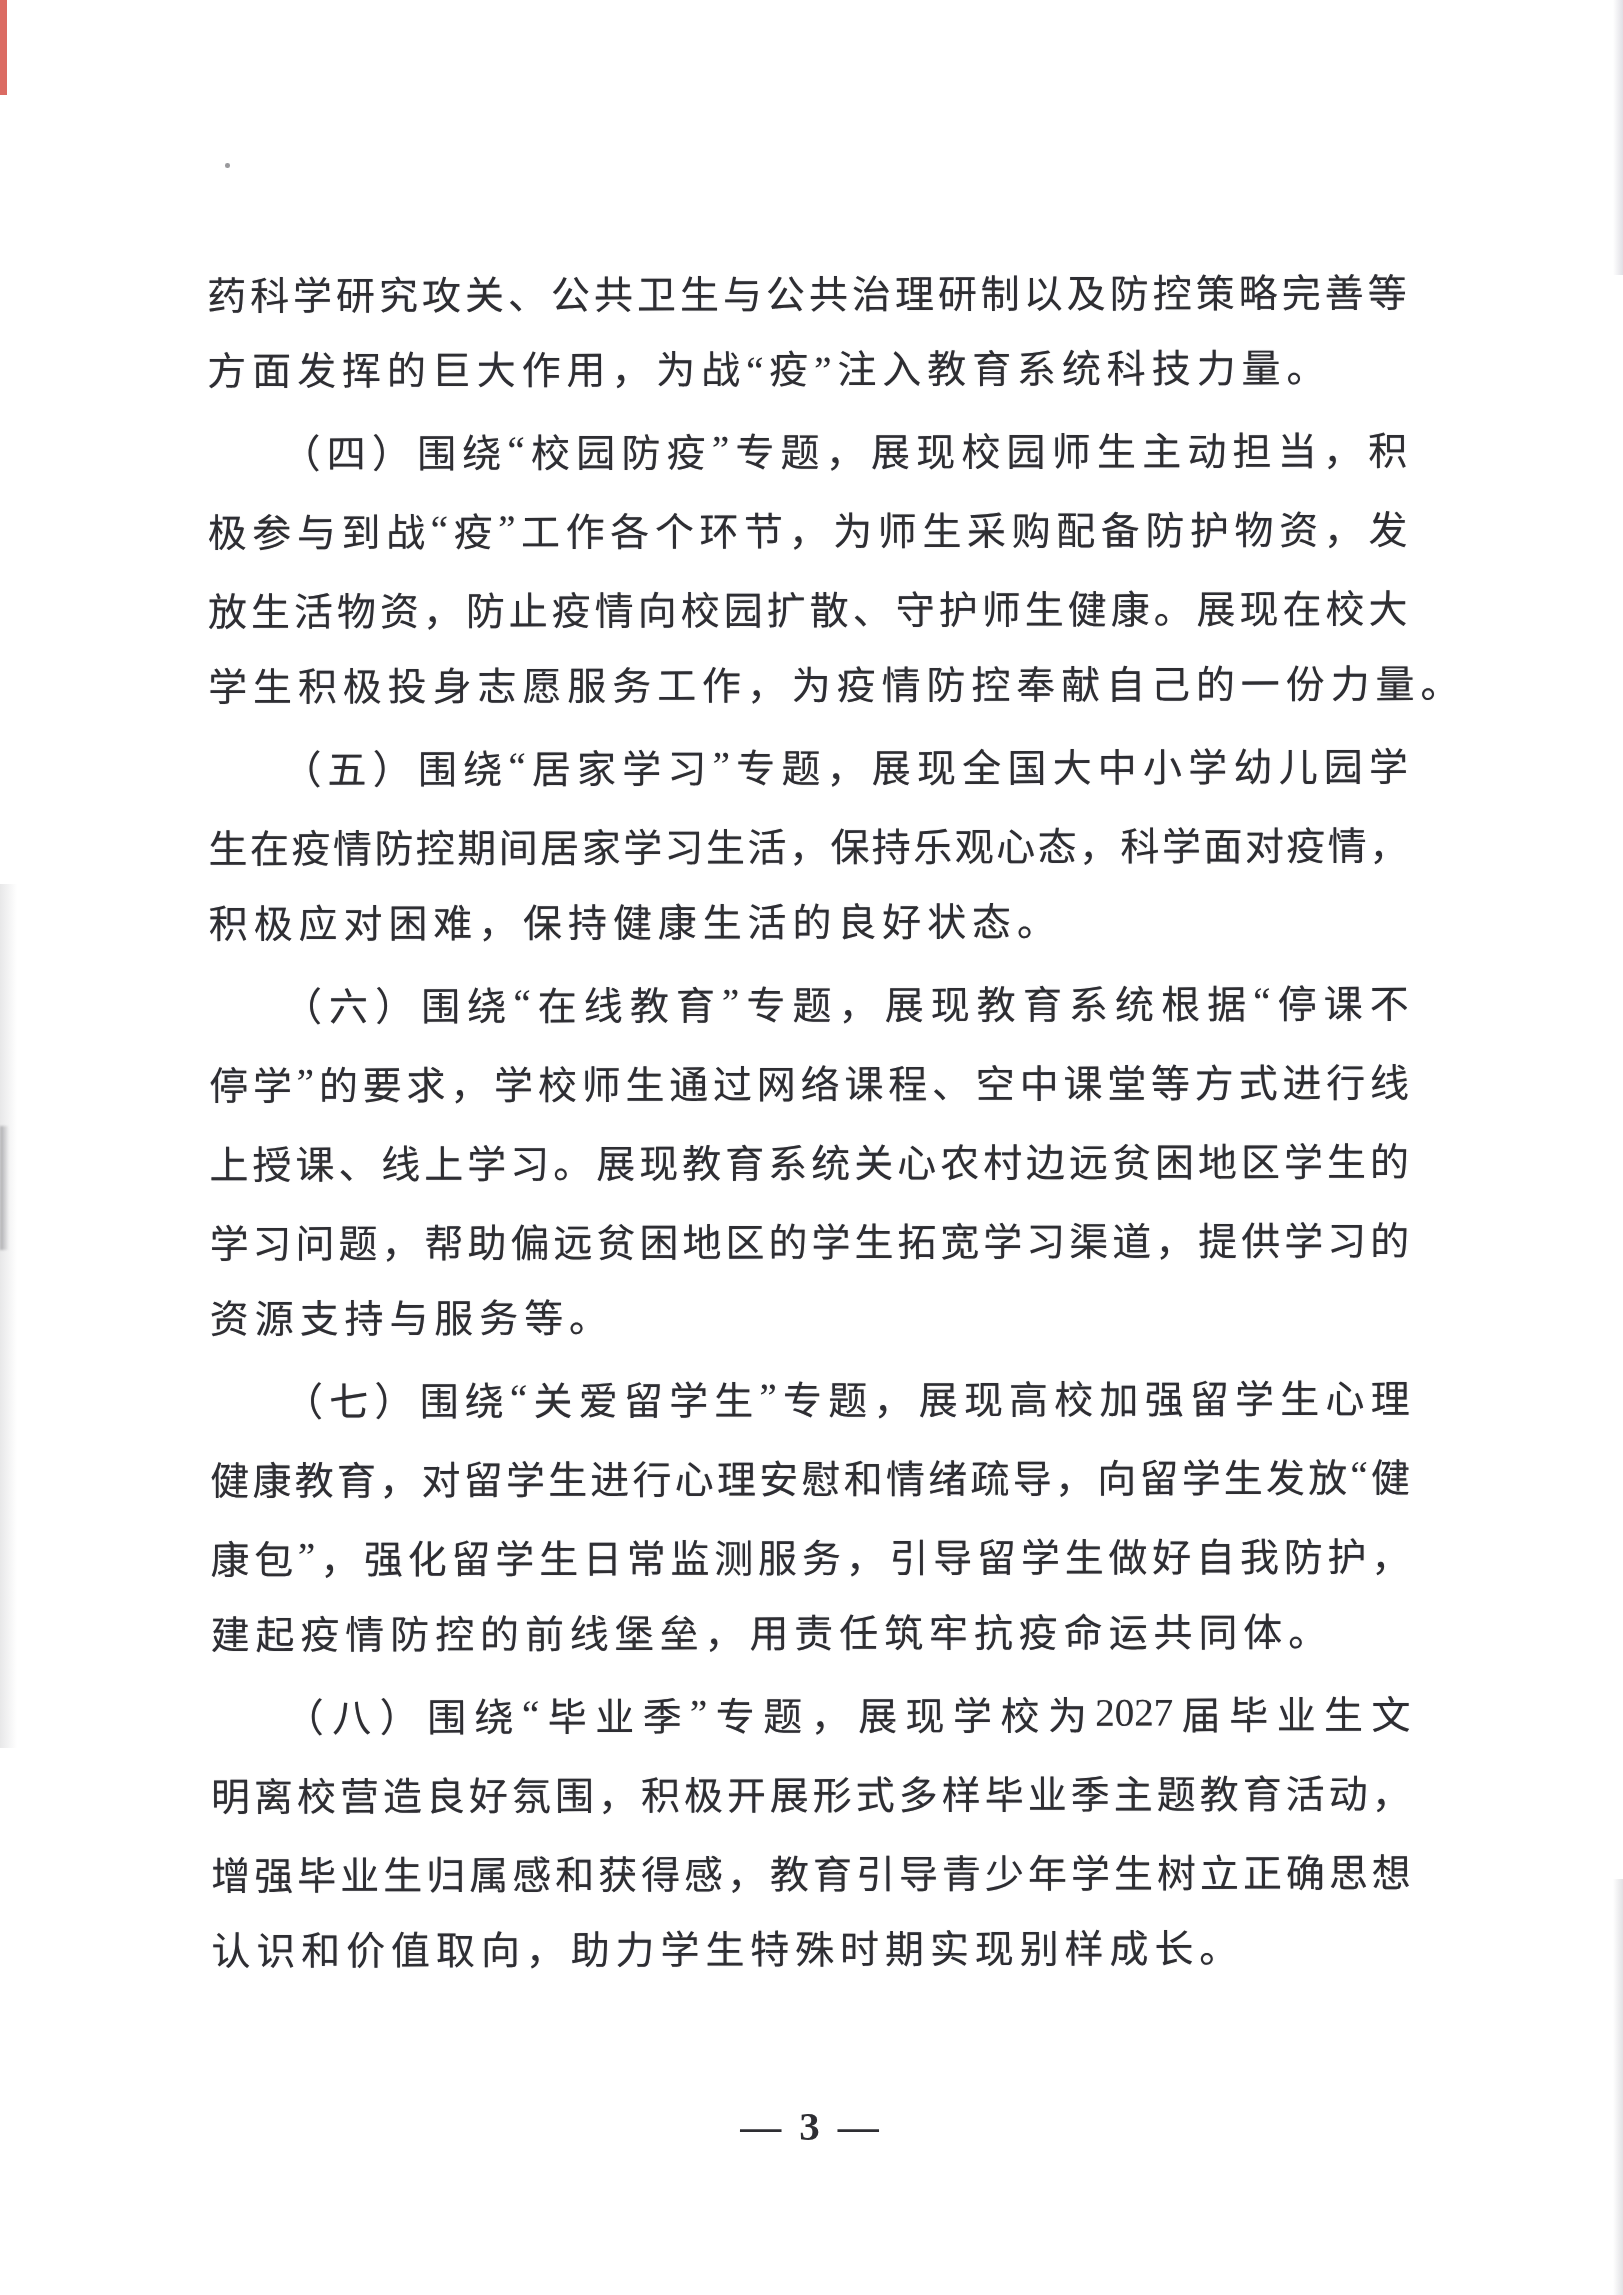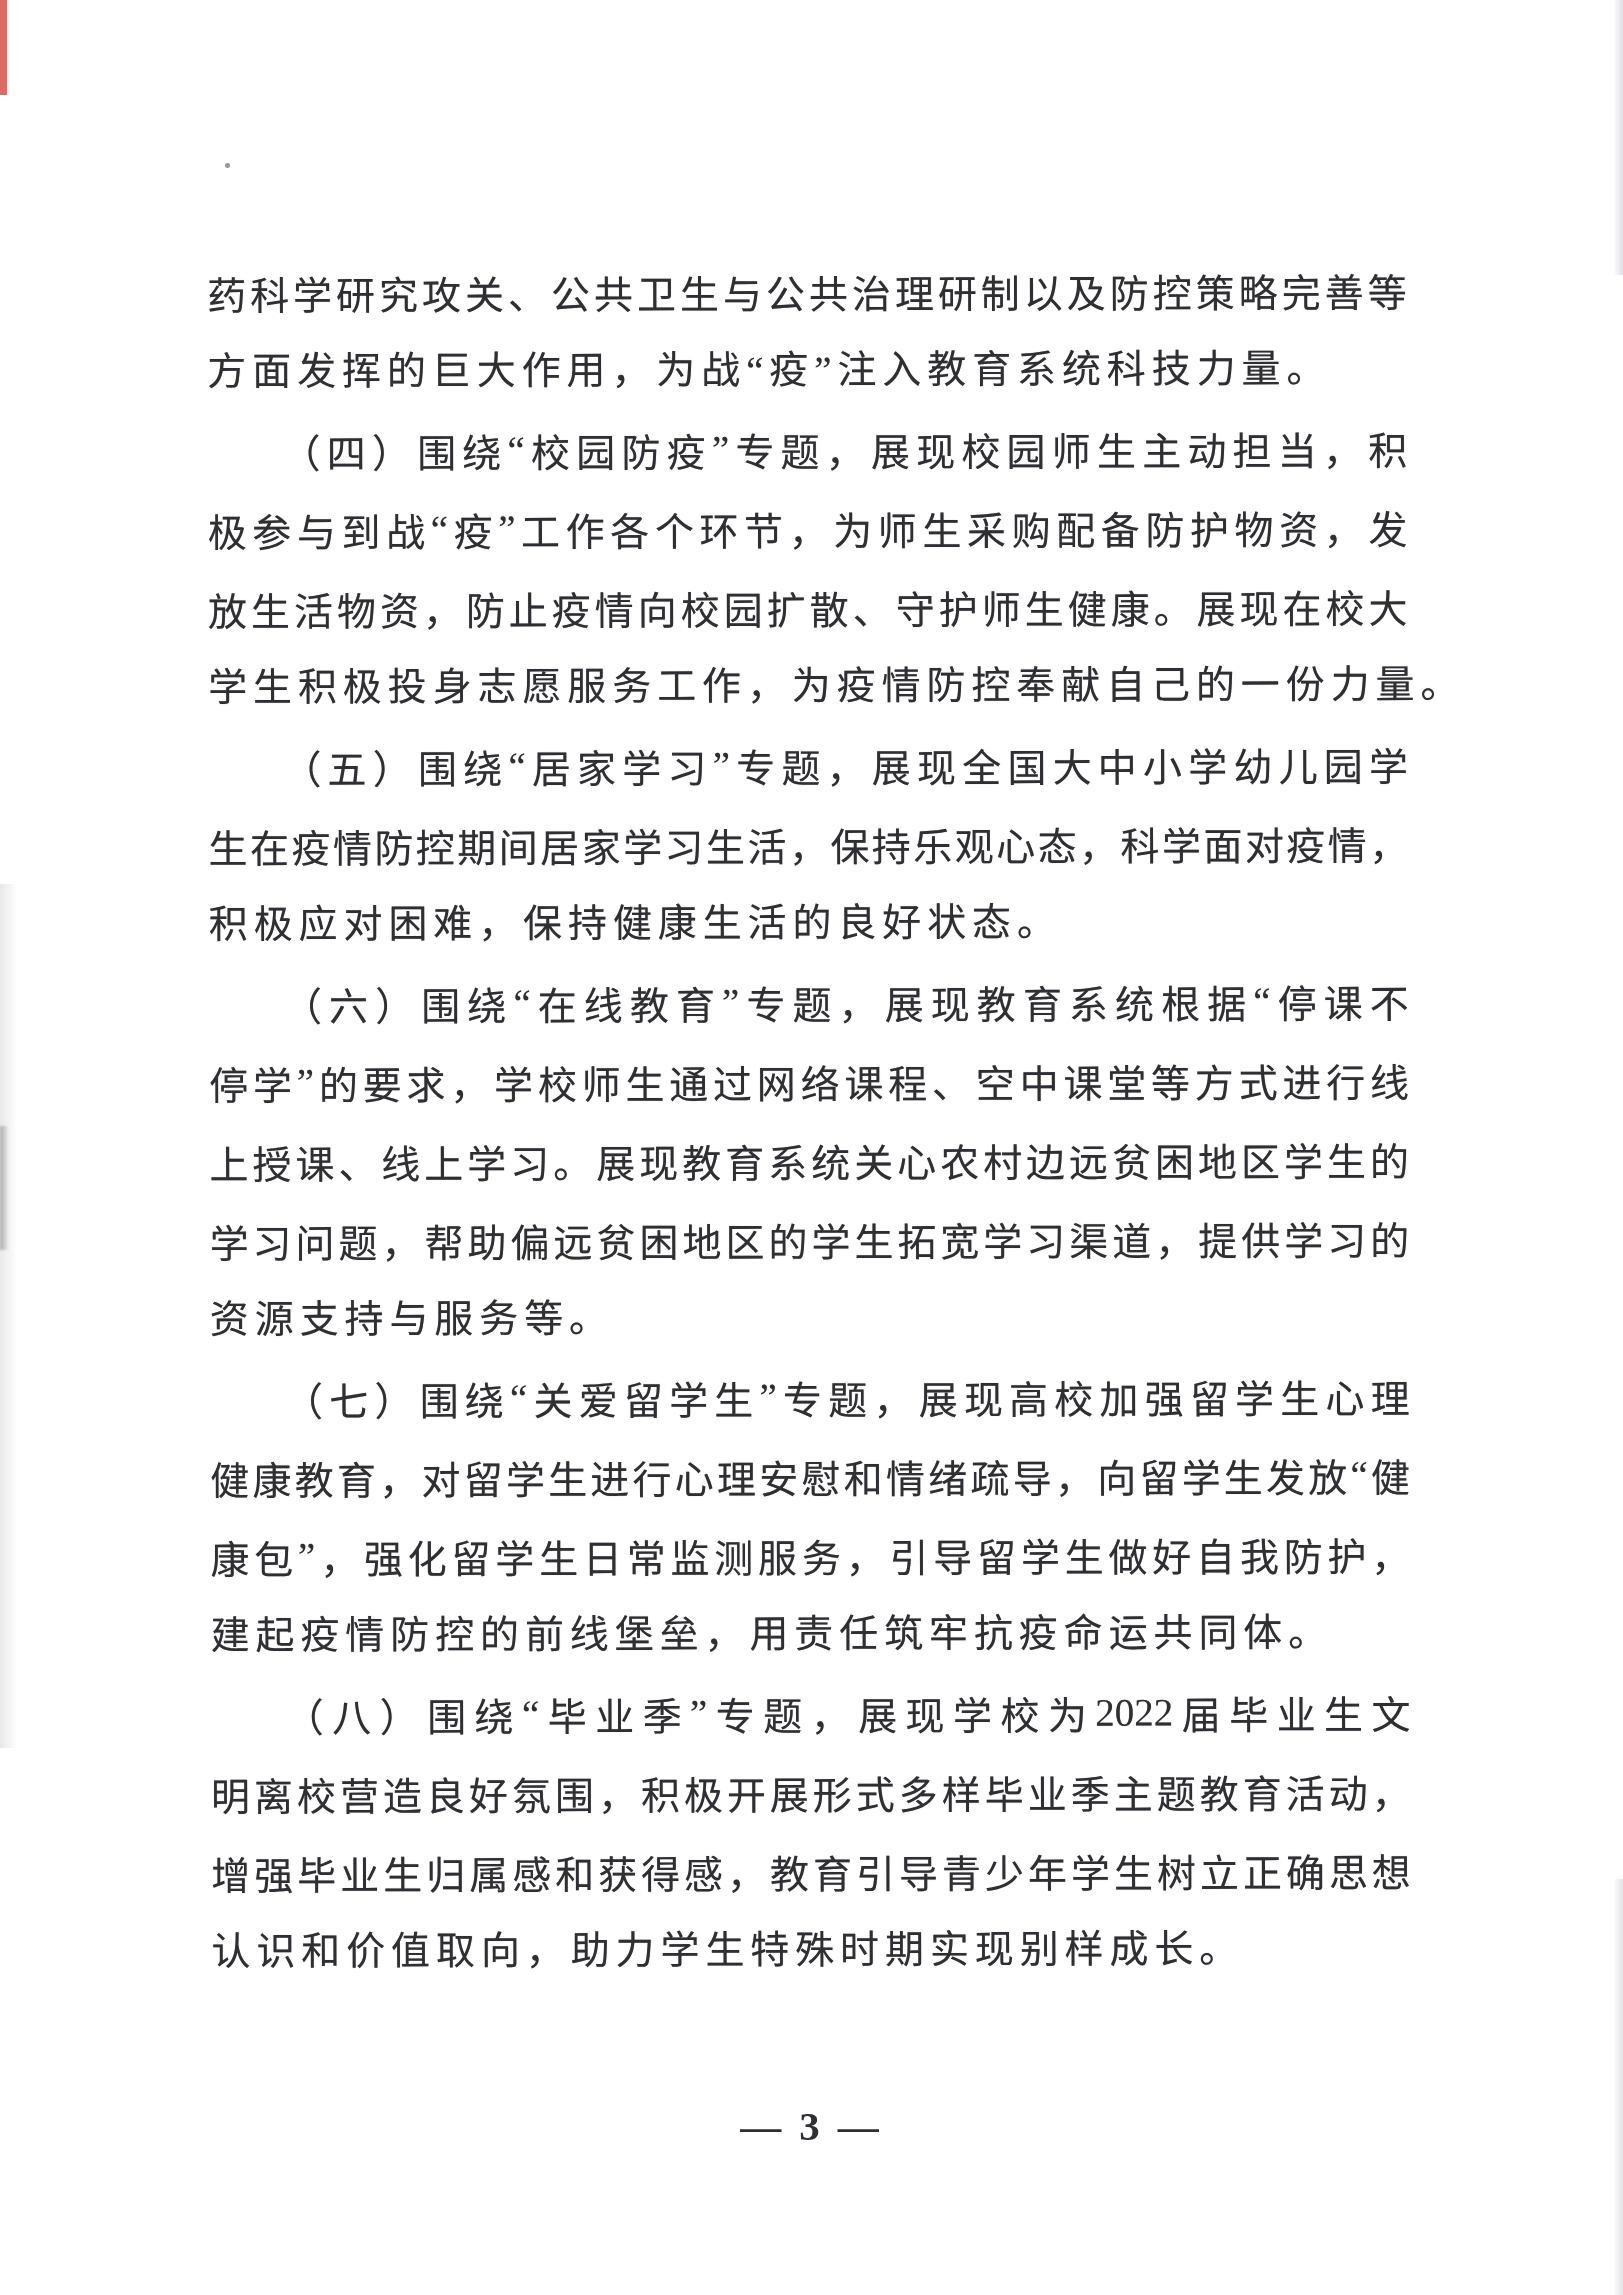--- a/index.html
+++ b/index.html
@@ -492,21 +492,21 @@
         <span>季</span>
         <span>”</span>
         <span>专</span>
         <span>题</span>
         <span>，</span>
         <span>展</span>
         <span>现</span>
         <span>学</span>
         <span>校</span>
         <span>为</span>
-        <span>2022</span>
+        <span>2027</span>
         <span>届</span>
         <span>毕</span>
         <span>业</span>
         <span>生</span>
         <span>文</span>
       </div>
       <div class="line fill">
         <span>明</span>
         <span>离</span>
         <span>校</span>

